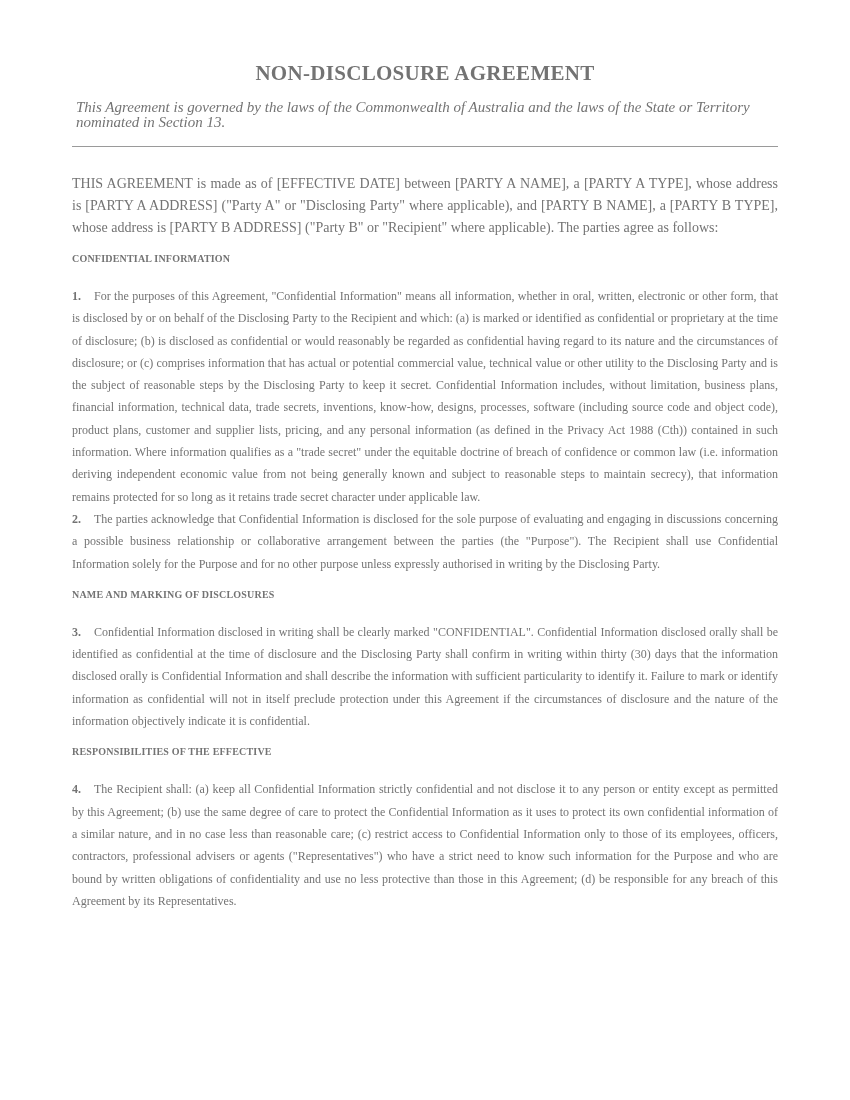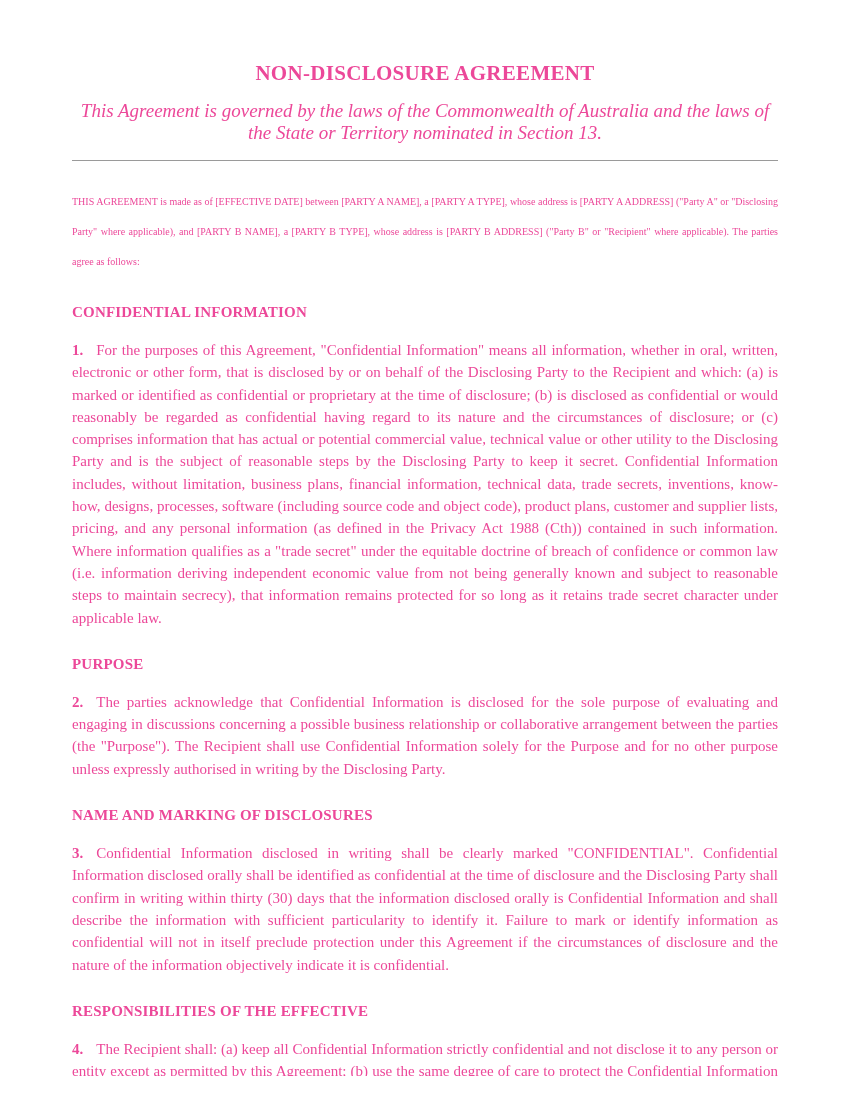--- a/index.html
+++ b/index.html
@@ -9,57 +9,56 @@
   }
   .page {
     position: relative;
     width: 850px;
     height: 1076px;
     overflow: hidden;
     background: #ffffff;
     box-sizing: border-box;
     padding: 60px 72px 0 72px;
     font-family: "Liberation Serif", serif;
-    color: #ec4899;
+    color: #737373;
   }
   .doc-title {
     font-size: 21px;
     line-height: 26px;
     font-weight: bold;
     text-align: center;
     letter-spacing: 0.3px;
     margin: 0;
   }
   .doc-subtitle {
-    font-size: 19px;
-    line-height: 22px;
+    font-size: 15px;
+    line-height: 15px;
     font-style: italic;
-    text-align: center;
     margin: 14px 4px 0 4px;
   }
   .divider {
     border: none;
     border-top: 1.5px solid #9a9a9a;
     margin: 16px 0 0 0;
   }
   .intro {
-    font-size: 10px;
-    line-height: 30px;
+    font-size: 14px;
+    line-height: 22px;
     text-align: justify;
     margin: 26px 0 0 0;
   }
   .section-heading {
-    font-size: 15px;
+    font-size: 10px;
     line-height: 19px;
     font-weight: bold;
-    margin: 26px 0 17px 0;
+    margin: 10px 0 17px 0;
     letter-spacing: 0.2px;
   }
   .section-para {
-    font-size: 15px;
+    font-size: 12px;
     line-height: 22.3px;
     text-align: justify;
     margin: 0;
   }
   .pnum {
     font-weight: bold;
     margin-right: 13px;
   }
 </style>
 </head>
@@ -71,21 +70,20 @@
 
   <p class="doc-subtitle">This Agreement is governed by the laws of the Commonwealth of Australia and the laws of the State or Territory nominated in Section 13.</p>
 
   <hr class="divider">
 
   <p class="intro">THIS AGREEMENT is made as of [EFFECTIVE DATE] between [PARTY A NAME], a [PARTY A TYPE], whose address is [PARTY A ADDRESS] ("Party A" or "Disclosing Party" where applicable), and [PARTY B NAME], a [PARTY B TYPE], whose address is [PARTY B ADDRESS] ("Party B" or "Recipient" where applicable). The parties agree as follows:</p>
 
   <h2 class="section-heading">CONFIDENTIAL INFORMATION</h2>
   <p class="section-para"><span class="pnum">1.</span><span>For the purposes of this Agreement, "Confidential Information" means all information, whether in oral, written, electronic or other form, that is disclosed by or on behalf of the Disclosing Party to the Recipient and which: (a) is marked or identified as confidential or proprietary at the time of disclosure; (b) is disclosed as confidential or would reasonably be regarded as confidential having regard to its nature and the circumstances of disclosure; or (c) comprises information that has actual or potential commercial value, technical value or other utility to the Disclosing Party and is the subject of reasonable steps by the Disclosing Party to keep it secret. Confidential Information includes, without limitation, business plans, financial information, technical data, trade secrets, inventions, know-how, designs, processes, software (including source code and object code), product plans, customer and supplier lists, pricing, and any personal information (as defined in the Privacy Act 1988 (Cth)) contained in such information. Where information qualifies as a "trade secret" under the equitable doctrine of breach of confidence or common law (i.e. information deriving independent economic value from not being generally known and subject to reasonable steps to maintain secrecy), that information remains protected for so long as it retains trade secret character under applicable law.</span></p>
 
-  <h2 class="section-heading">PURPOSE</h2>
   <p class="section-para"><span class="pnum">2.</span><span>The parties acknowledge that Confidential Information is disclosed for the sole purpose of evaluating and engaging in discussions concerning a possible business relationship or collaborative arrangement between the parties (the "Purpose"). The Recipient shall use Confidential Information solely for the Purpose and for no other purpose unless expressly authorised in writing by the Disclosing Party.</span></p>
 
   <h2 class="section-heading">NAME AND MARKING OF DISCLOSURES</h2>
   <p class="section-para"><span class="pnum">3.</span><span>Confidential Information disclosed in writing shall be clearly marked "CONFIDENTIAL". Confidential Information disclosed orally shall be identified as confidential at the time of disclosure and the Disclosing Party shall confirm in writing within thirty (30) days that the information disclosed orally is Confidential Information and shall describe the information with sufficient particularity to identify it. Failure to mark or identify information as confidential will not in itself preclude protection under this Agreement if the circumstances of disclosure and the nature of the information objectively indicate it is confidential.</span></p>
 
   <h2 class="section-heading">RESPONSIBILITIES OF THE EFFECTIVE</h2>
   <p class="section-para"><span class="pnum">4.</span><span>The Recipient shall: (a) keep all Confidential Information strictly confidential and not disclose it to any person or entity except as permitted by this Agreement; (b) use the same degree of care to protect the Confidential Information as it uses to protect its own confidential information of a similar nature, and in no case less than reasonable care; (c) restrict access to Confidential Information only to those of its employees, officers, contractors, professional advisers or agents ("Representatives") who have a strict need to know such information for the Purpose and who are bound by written obligations of confidentiality and use no less protective than those in this Agreement; (d) be responsible for any breach of this Agreement by its Representatives.</span></p>
 
 </div>
 

